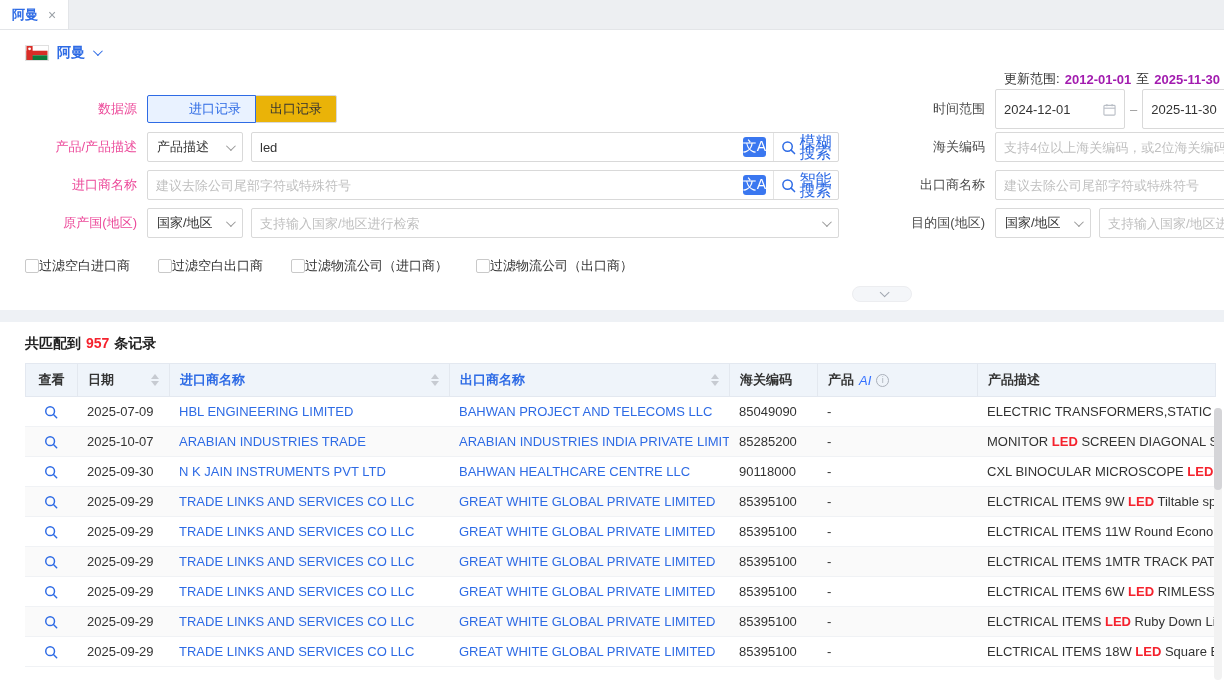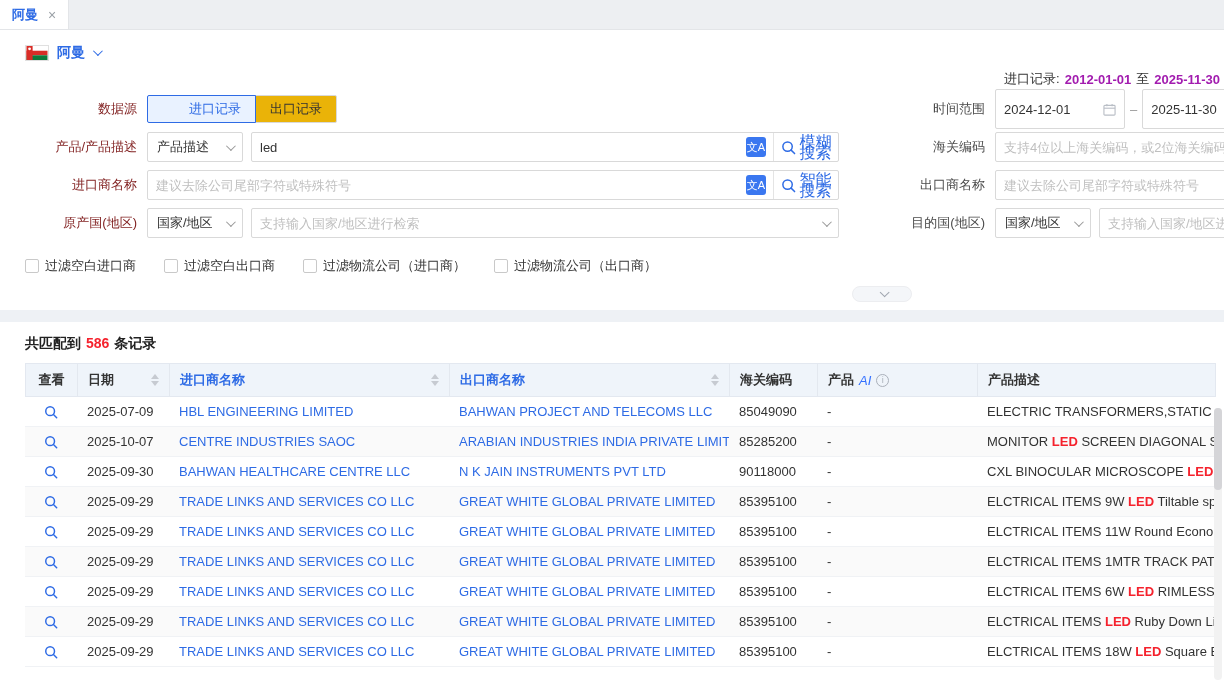--- a/index.html
+++ b/index.html
@@ -21,21 +21,21 @@
   .chev.blue { border-color:#2e6be5; }
 
   
   .filter-panel { position:relative; }
   .update-range { display:flex; justify-content:flex-end; gap:5px; padding-right:4px; margin-top:6px;
     font-size:13px; color:#333; height:18px; align-items:center; }
   .orange { color:#a21caf; font-weight:700; }
 
   .frow { position:relative; display:flex; align-items:center; height:30px; margin-top:8px; padding-left:25px; }
   .frow.first { margin-top:6px; }
-  .flabel { width:112px; text-align:right; margin-right:10px; color:#7f1d1d; flex-shrink:0; }
+  .flabel { width:112px; text-align:right; margin-right:10px; color:#ec4899; flex-shrink:0; }
 
   .right-group { position:absolute; left:893px; top:0; display:flex; align-items:center; height:30px; }
   .rlabel { width:92px; text-align:right; margin-right:10px; color:#4a4a4a; flex-shrink:0; }
 
   .seg { display:flex; }
   .seg-item { height:28px; padding:0 14px; display:flex; align-items:center; background:#eab308;
     border:1px solid #d9d9d9; cursor:pointer; }
   .seg-item:first-child { border-radius:2px 0 0 2px; }
   .seg-item:last-child { border-radius:0 2px 2px 0; margin-left:-1px; }
   .seg-item.active { background:#e9f2ff; border-color:#2e6be5; color:#2e6be5; z-index:1;padding-left:41px; }
@@ -45,33 +45,33 @@
 
   .input-group { height:30px; border:1px solid #d9d9d9; border-radius:2px; background:#fff;
     display:flex; align-items:center; overflow:hidden; }
   .w-product { width:588px; }
   .w-importer { width:692px; }
   .w-origin { width:588px; }
   .text-input { flex:1; border:none; outline:none; height:28px; padding:0 8px; font-size:13px;
     font-family:inherit; color:#333; min-width:0; background:transparent; }
   .text-input::placeholder { color:#bfbfbf; }
   .translate-btn { min-width:20px; height:20px; background:#3a77f0; color:#fff; border-radius:3px;
-    font-size:11px; display:flex; align-items:center; justify-content:center; margin-right:7px; cursor:pointer; }
+    font-size:14px; display:flex; align-items:center; justify-content:center; margin-right:7px; cursor:pointer; }
   .vdiv { width:1px; height:28px; background:#e4e4e4; }
   .search-btn { width:64px; height:28px; display:flex; align-items:center; justify-content:center;
     gap:4px; cursor:pointer; flex-shrink:0; }
   .search-txt { font-size:16px; line-height:11px; color:#2e6be5; }
   .in-chev { margin-right:9px; flex-shrink:0; }
 
   .date-input { width:130px; height:40px; border:1px solid #d9d9d9; border-radius:2px; background:#fff;
     display:flex; align-items:center; justify-content:space-between; padding:0 8px; flex-shrink:0; cursor:pointer; }
   .date-sep { margin:0 5px; color:#999; }
 
   .cbrow { display:flex; gap:28px; padding-left:25px; margin-top:18px; height:20px; align-items:center; }
-  .cb { display:flex; align-items:center; gap:6px; cursor:pointer; }
+  .cb { display:flex; align-items:center; cursor:pointer; }
   .cb-box { width:14px; height:14px; border:1px solid #c9c9c9; border-radius:2px; background:#fff; flex-shrink:0; }
 
   .collapse-handle { margin:10px 0 0 852px; width:60px; height:16px; background:#f4f6f9; border:1px solid #ecedf0;
     border-radius:8px; display:flex; align-items:center; justify-content:center; cursor:pointer; }
   .collapse-handle .chev { transform:rotate(45deg) translateY(-3px); border-color:#a0a6b0; }
 
   .band { height:12px; background:#eef1f5; margin-top:8px; }
 
   
   .summary { padding:13px 0 10px 25px; font-size:14px; font-weight:700; color:#222; }
@@ -123,21 +123,21 @@
     <rect width="7" height="16" fill="#d92d27"></rect>
     <circle cx="3.5" cy="3.2" r="1.6" fill="#ffffff"></circle>
   </svg>
   <span class="country-name">阿曼</span>
   <span class="chev blue"></span>
 </div>
 
 <div class="filter-panel">
 
   <div class="update-range">
-    <span>进口记录:</span>
+    <span>更新范围:</span>
     <span class="orange">2012-01-01</span>
     <span>至</span>
     <span class="orange">2025-11-30</span>
   </div>
 
   <div class="frow first">
     <div class="flabel">数据源</div>
     <div class="seg">
       <div class="seg-item active">进口记录</div>
       <div class="seg-item">出口记录</div>
@@ -257,21 +257,21 @@
   </div>
 
   <div class="collapse-handle">
     <span class="chev"></span>
   </div>
 </div>
 
 <div class="band"></div>
 
 <div class="summary">
-  <span>共匹配到</span><span class="count">586</span><span>条记录</span>
+  <span>共匹配到</span><span class="count">957</span><span>条记录</span>
 </div>
 
 <div class="table">
   <div class="thead">
     <div class="th c-view">查看</div>
     <div class="th c-date">
       <span>日期</span>
       <span class="carets">
           <span class="caret-up"></span>
           <span class="caret-down"></span>
@@ -319,38 +319,38 @@
       <div class="trow alt">
         <div class="td c-view">
           <span class="view-btn">
             <svg width="14" height="14" viewBox="0 0 16 16">
               <circle cx="7" cy="7" r="5" fill="none" stroke="#2e6be5" stroke-width="1.7"></circle>
               <line x1="10.8" y1="10.8" x2="14.5" y2="14.5" stroke="#2e6be5" stroke-width="1.7" stroke-linecap="round"></line>
             </svg>
           </span>
         </div>
         <div class="td c-date">2025-10-07</div>
-        <div class="td c-imp">CENTRE INDUSTRIES SAOC</div>
+        <div class="td c-imp">ARABIAN INDUSTRIES TRADE</div>
         <div class="td c-exp">ARABIAN INDUSTRIES INDIA PRIVATE LIMIT...</div>
         <div class="td c-hs">85285200</div>
         <div class="td c-prod">-</div>
         <div class="td c-desc"><span>MONITOR </span><span class="led">LED</span><span> SCREEN DIAGONAL S...</span></div>
       </div>
       <div class="trow">
         <div class="td c-view">
           <span class="view-btn">
             <svg width="14" height="14" viewBox="0 0 16 16">
               <circle cx="7" cy="7" r="5" fill="none" stroke="#2e6be5" stroke-width="1.7"></circle>
               <line x1="10.8" y1="10.8" x2="14.5" y2="14.5" stroke="#2e6be5" stroke-width="1.7" stroke-linecap="round"></line>
             </svg>
           </span>
         </div>
         <div class="td c-date">2025-09-30</div>
+        <div class="td c-exp">N K JAIN INSTRUMENTS PVT LTD</div>
         <div class="td c-imp">BAHWAN HEALTHCARE CENTRE LLC</div>
-        <div class="td c-exp">N K JAIN INSTRUMENTS PVT LTD</div>
         <div class="td c-hs">90118000</div>
         <div class="td c-prod">-</div>
         <div class="td c-desc"><span>CXL BINOCULAR MICROSCOPE </span><span class="led">LED</span><span> (...</span></div>
       </div>
       <div class="trow alt">
         <div class="td c-view">
           <span class="view-btn">
             <svg width="14" height="14" viewBox="0 0 16 16">
               <circle cx="7" cy="7" r="5" fill="none" stroke="#2e6be5" stroke-width="1.7"></circle>
               <line x1="10.8" y1="10.8" x2="14.5" y2="14.5" stroke="#2e6be5" stroke-width="1.7" stroke-linecap="round"></line>

